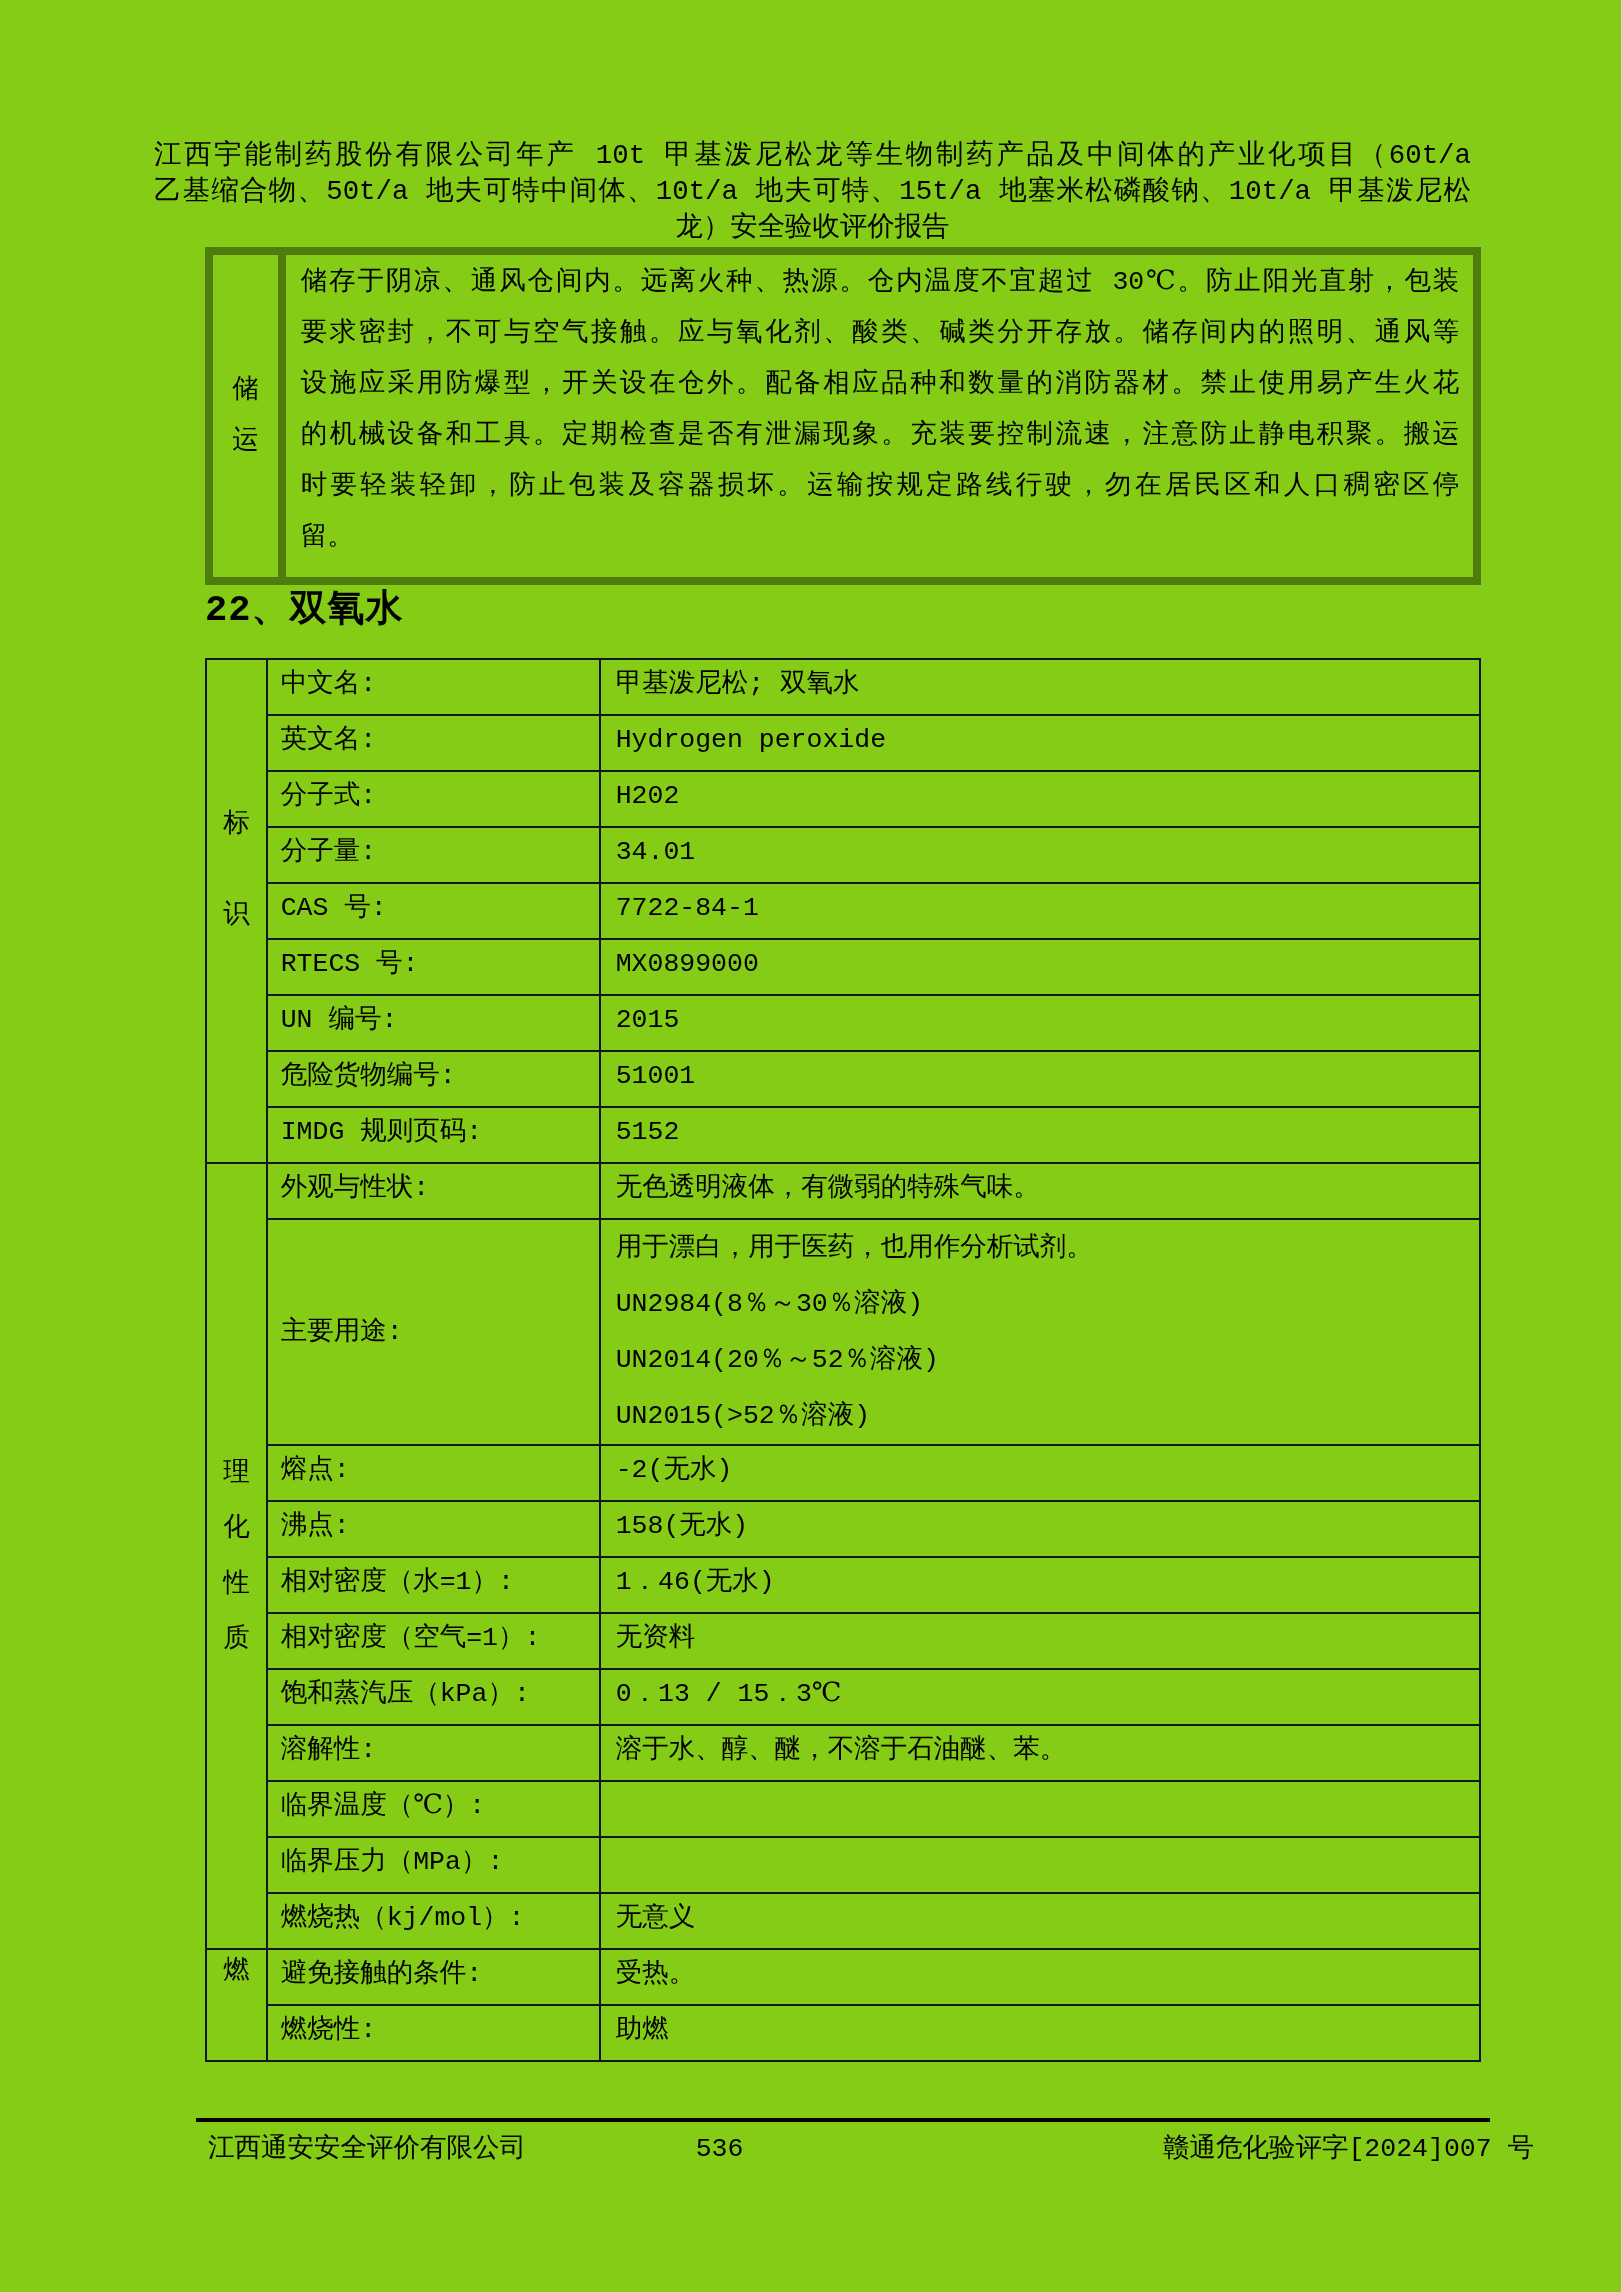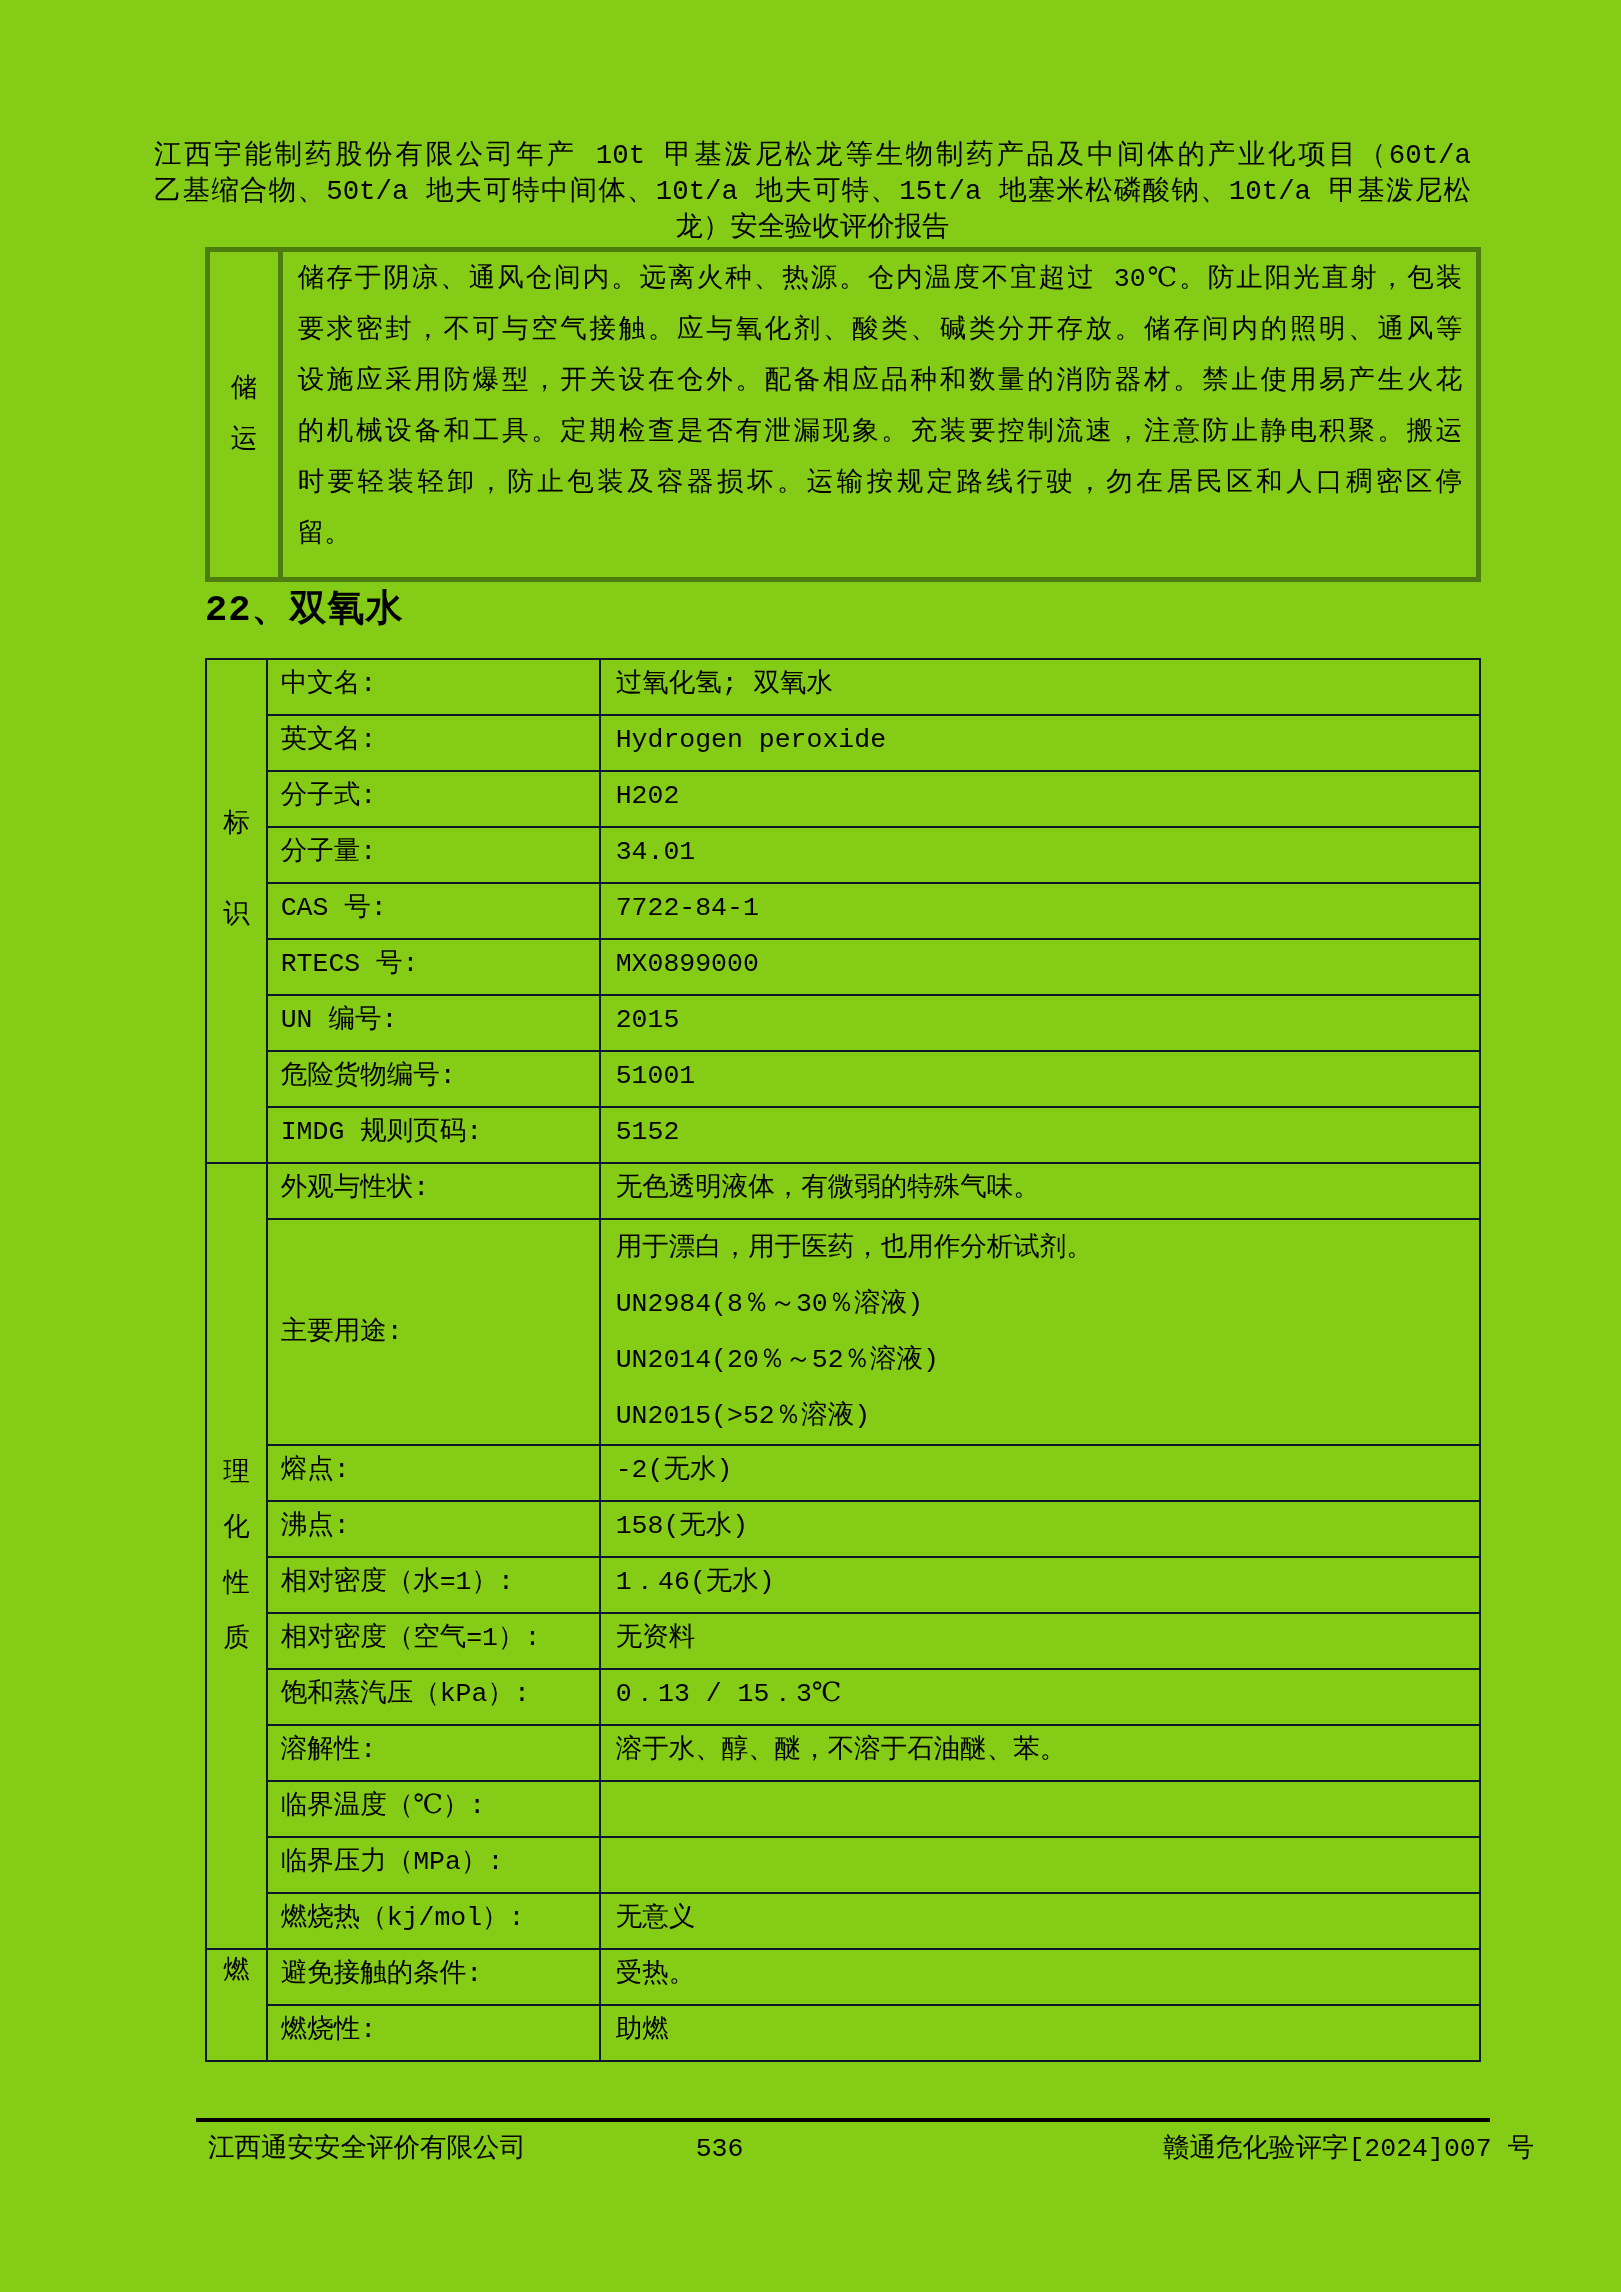--- a/index.html
+++ b/index.html
@@ -17,21 +17,21 @@
     font-size:27.4px;line-height:36px;text-align:center;
   }
   .header .hline{white-space:nowrap;}
   .header .hjust{text-align:justify;text-align-last:justify;white-space:normal;}
   
   .t1{
     position:absolute;left:205px;top:247px;width:1276px;
     border-collapse:collapse;font-size:26.5px;
     border:2px solid #000;border-top:3.9px solid #000;
   }
-  .t1 td{border:5px solid #4d7c0f;box-sizing:border-box;}
+  .t1 td{border:8px solid #4d7c0f;box-sizing:border-box;}
   .t1 .t1-label{width:73px;vertical-align:middle;text-align:center;height:330px;padding:0;}
   .t1 .t1-label .ch{display:block;line-height:26.5px;}
   .t1 .t1-label .ch + .ch{margin-top:24.5px;}
   .t1 .t1-text{vertical-align:top;padding:2px 13.7px 0 14.7px;line-height:51px;}
   .t1 .t1-text .jline{text-align:justify;text-align-last:justify;}
   
   .heading{
     position:absolute;left:205px;top:583px;
     font-size:37px;font-weight:bold;letter-spacing:1px;
   }
@@ -94,21 +94,21 @@
   <div class="heading">22、双氧水</div>
 
   <table class="t2">
     <tbody id="chem-body">
         <tr>
           <td class="group g0" rowspan="9">
             <span class="ch">标</span>
             <span class="ch">识</span>
           </td>
           <td class="lbl">中文名:</td>
-          <td class="val">过氧化氢; 双氧水</td>
+          <td class="val">甲基泼尼松; 双氧水</td>
         </tr>
         <tr>
           <td class="lbl">英文名:</td>
           <td class="val">Hydrogen peroxide</td>
         </tr>
         <tr>
           <td class="lbl">分子式:</td>
           <td class="val">H202</td>
         </tr>
         <tr>

